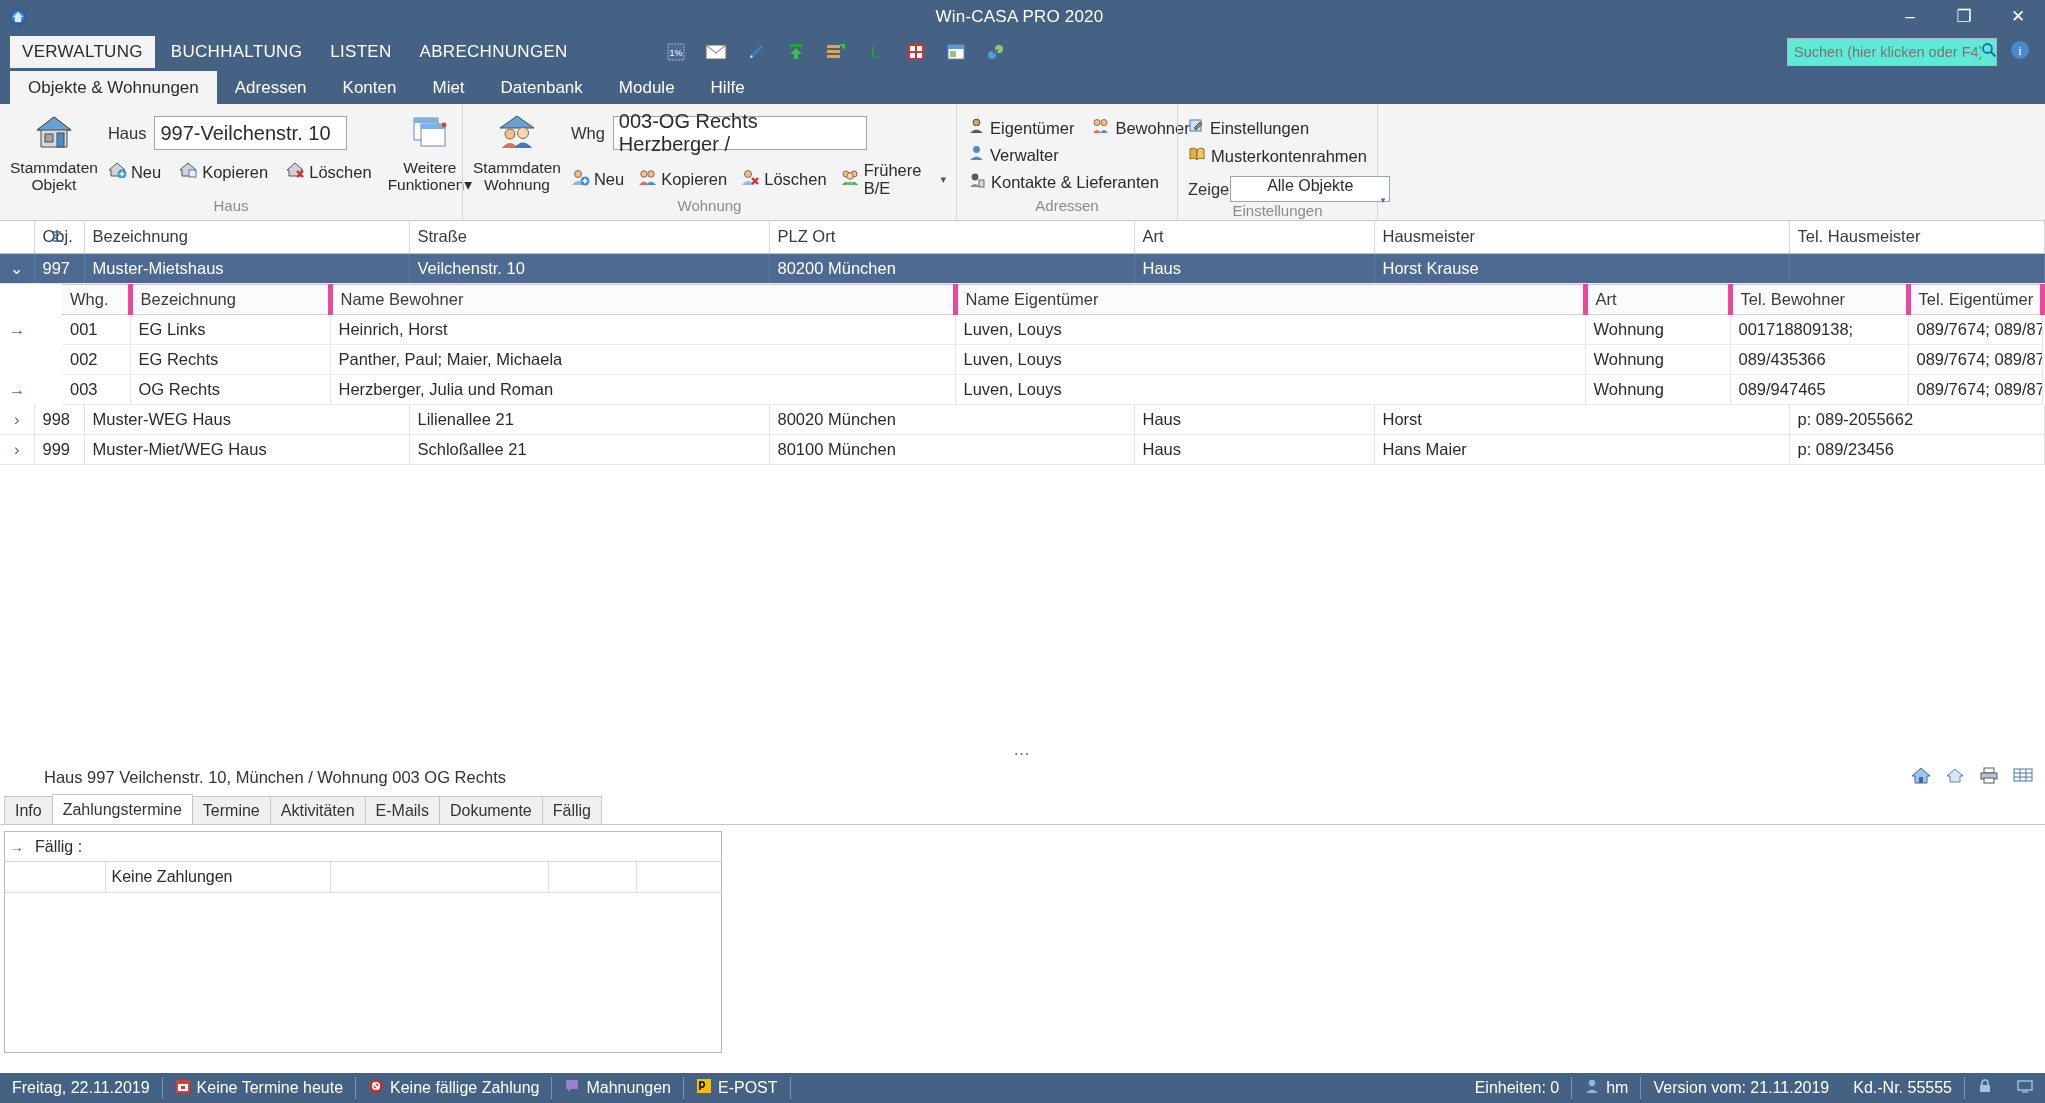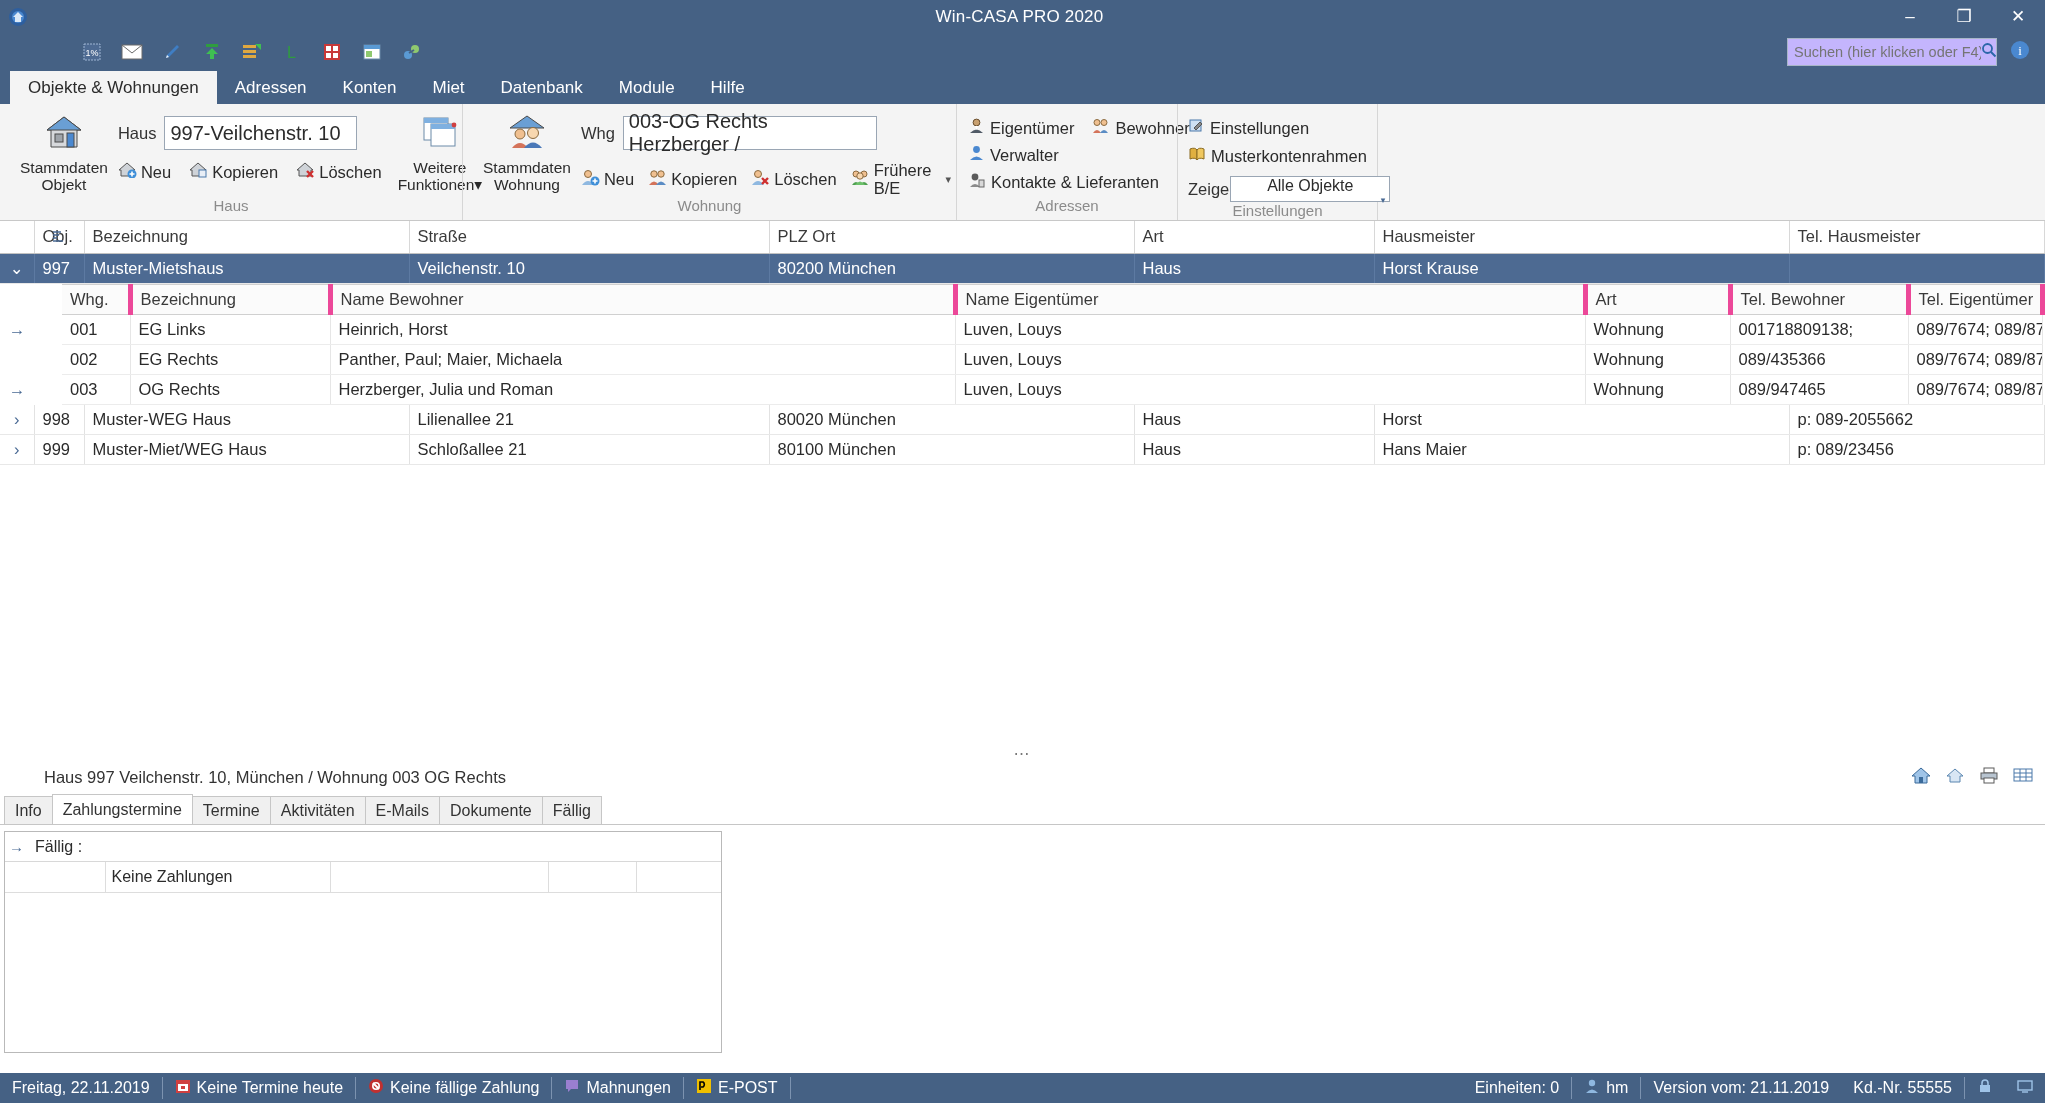--- a/index.html
+++ b/index.html
@@ -41,21 +41,21 @@
     color: #ffffff; font-size: 17px; padding: 6px 12px;
     letter-spacing: .3px; margin-right: 4px;
   }
   .menu-item.active { background: #f4f4f4; color: #2b2b2b; }
 
   .quick-icons { display: flex; align-items: center; gap: 16px; margin-left: 80px; }
   .qi { width: 24px; height: 24px; display: flex; align-items: center; justify-content: center; }
 
   .searchbox {
     margin-left: auto; margin-right: 12px; display: flex; align-items: center;
-    background: #c4b5fd; border: 1px solid #a8b6c8; height: 28px; width: 210px;
+    background: #5eead4; border: 1px solid #a8b6c8; height: 28px; width: 210px;
     padding: 0 6px;
   }
   .searchbox input {
     border: 0; outline: 0; font-size: 14.5px; flex: 1; color: #555;
     font-family: "Liberation Sans", sans-serif; background: transparent;
   }
   .help-ico { margin-right: 14px; }
 
   
   .ribbon-tabs {
@@ -76,21 +76,21 @@
   .rgroup { display: flex; flex-direction: column; position: relative; height: 100%; }
   .rgroup + .rgroup { border-left: 1px solid #d6d6d6; }
   .rgroup-body { flex: 1; display: flex; padding: 6px 10px 0 10px; }
   .rgroup-title {
     text-align: center; font-size: 15px; color: #8b8b8b;
     padding-bottom: 6px;
   }
 
   .bigbtn {
     width: 92px; display: flex; flex-direction: column; align-items: center;
-    justify-content: flex-start; padding-top: 4px; margin-left: 10px;
+    justify-content: flex-start; padding-top: 4px;
   }
   .bigbtn .lbl { font-size: 15.5px; text-align: center; line-height: 17px; margin-top: 4px; }
 
   .rcol { display: flex; flex-direction: column; justify-content: flex-start; padding-top: 6px; }
   .fieldrow { display: flex; align-items: center; gap: 8px; margin-bottom: 11px; }
   .fieldrow label { font-size: 16.5px; color: #333; }
   .fieldbox {
     border: 1px solid #9aa6b4; background: #fff; height: 28px;
     display: flex; align-items: center; padding: 16px 5px; font-size: 20px;
   }
@@ -200,20 +200,26 @@
   </div>
   <div class="title">Win-CASA PRO 2020</div>
   <div class="win-btns">
     <div>–</div>
     <div>❐</div>
     <div class="close">✕</div>
   </div>
 </div>
 
 <div class="menubar">
+  <div class="menu-items">
+    <div class="menu-item active">VERWALTUNG</div>
+    <div class="menu-item">BUCHHALTUNG</div>
+    <div class="menu-item">LISTEN</div>
+    <div class="menu-item">ABRECHNUNGEN</div>
+  </div>
 
   <div class="quick-icons">
     <span class="qi">
       <svg width="20" height="20" viewBox="0 0 20 20">
           <rect x="2" y="2" width="16" height="16" fill="#4d6a92" stroke="#9fb6d4" stroke-dasharray="2,1"></rect>
           <text x="10" y="14" font-size="9" fill="#fff" text-anchor="middle" font-family="Liberation Sans">1%</text>
         </svg>
     </span>
     <span class="qi">
       <svg width="22" height="16" viewBox="0 0 22 16">

